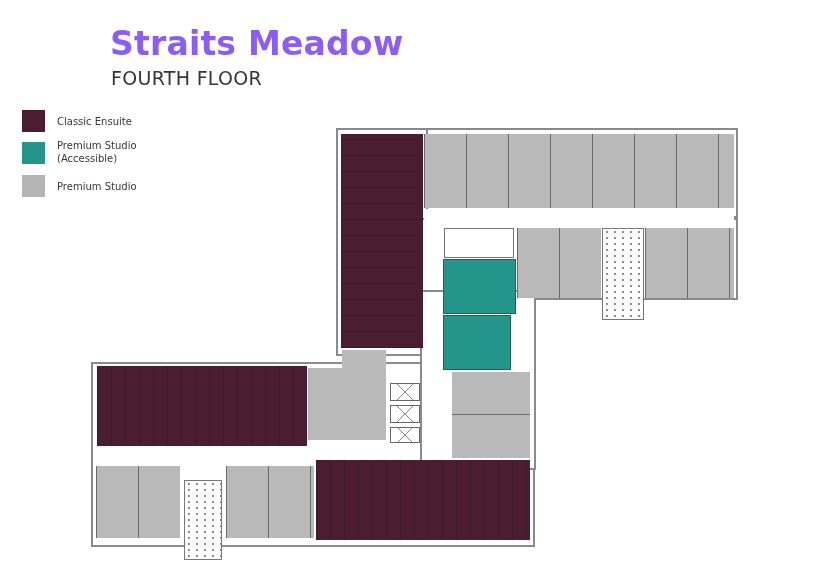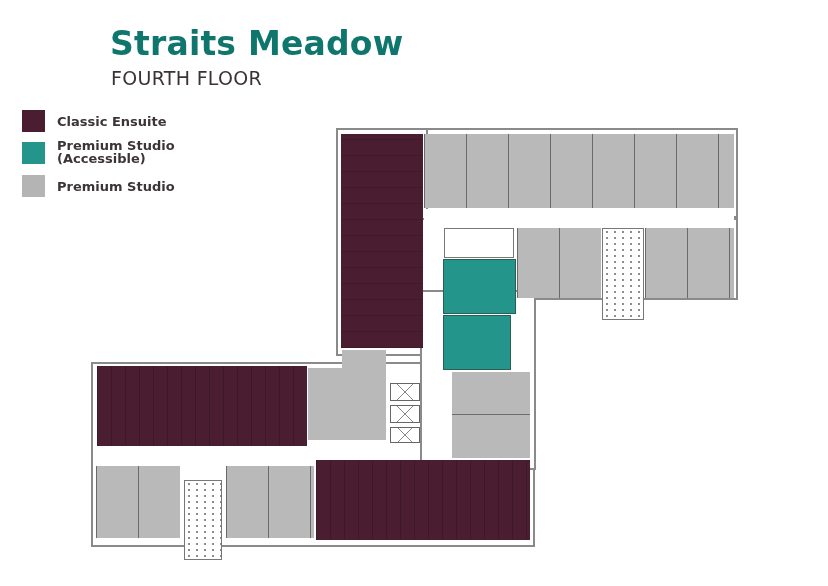--- a/index.html
+++ b/index.html
@@ -1,21 +1,21 @@
 <!DOCTYPE html>
 <html><head>
 <meta charset="utf-8">
 <style>
   html, body { margin:0; padding:0; background:#ffffff; }
   body { width:828px; height:586px; position:relative; overflow:hidden; font-family:"Liberation Sans", sans-serif; }
-  .title { position:absolute; left:110px; top:24px; font-size:33px; font-weight:bold; color:#0f766e; letter-spacing:0.2px; font-family:"DejaVu Sans", sans-serif; }
+  .title { position:absolute; left:110px; top:24px; font-size:33px; font-weight:bold; color:#8b5cf6; letter-spacing:0.2px; font-family:"DejaVu Sans", sans-serif; }
   .subtitle { position:absolute; left:111px; top:67px; font-size:19px; color:#3a3236; letter-spacing:0.3px; font-family:"DejaVu Sans", sans-serif; }
   .legend-item { position:absolute; left:22px; display:flex; align-items:center; }
   .swatch { width:23px; height:22px; display:inline-block; }
-  .legend-label { position:absolute; left:57px; font-size:13px; font-weight:bold; color:#3c3438; line-height:13px; font-family:"DejaVu Sans", sans-serif; }
+  .legend-label { position:absolute; left:57px; font-size:10px; font-weight:normal; color:#3c3438; line-height:13px; font-family:"DejaVu Sans", sans-serif; }
   .plan { position:absolute; left:0; top:0; width:828px; height:586px; }
   .blk { position:absolute; box-sizing:border-box; }
   .wall { border:2px solid #8a8a8a; }
   .classic { background:#4a1e30; }
   .accessible { background:#23958b; }
   .studio { background:#b9b9b9; }
   .corridor { background:#ffffff; }
   .line { position:absolute; background:#6d6d6d; }
   .hatch { background-image: repeating-linear-gradient(90deg, rgba(0,0,0,0.18) 0 1px, transparent 1px 14px); }
   .hatchv { background-image: repeating-linear-gradient(0deg, rgba(0,0,0,0.15) 0 1px, transparent 1px 16px); }

